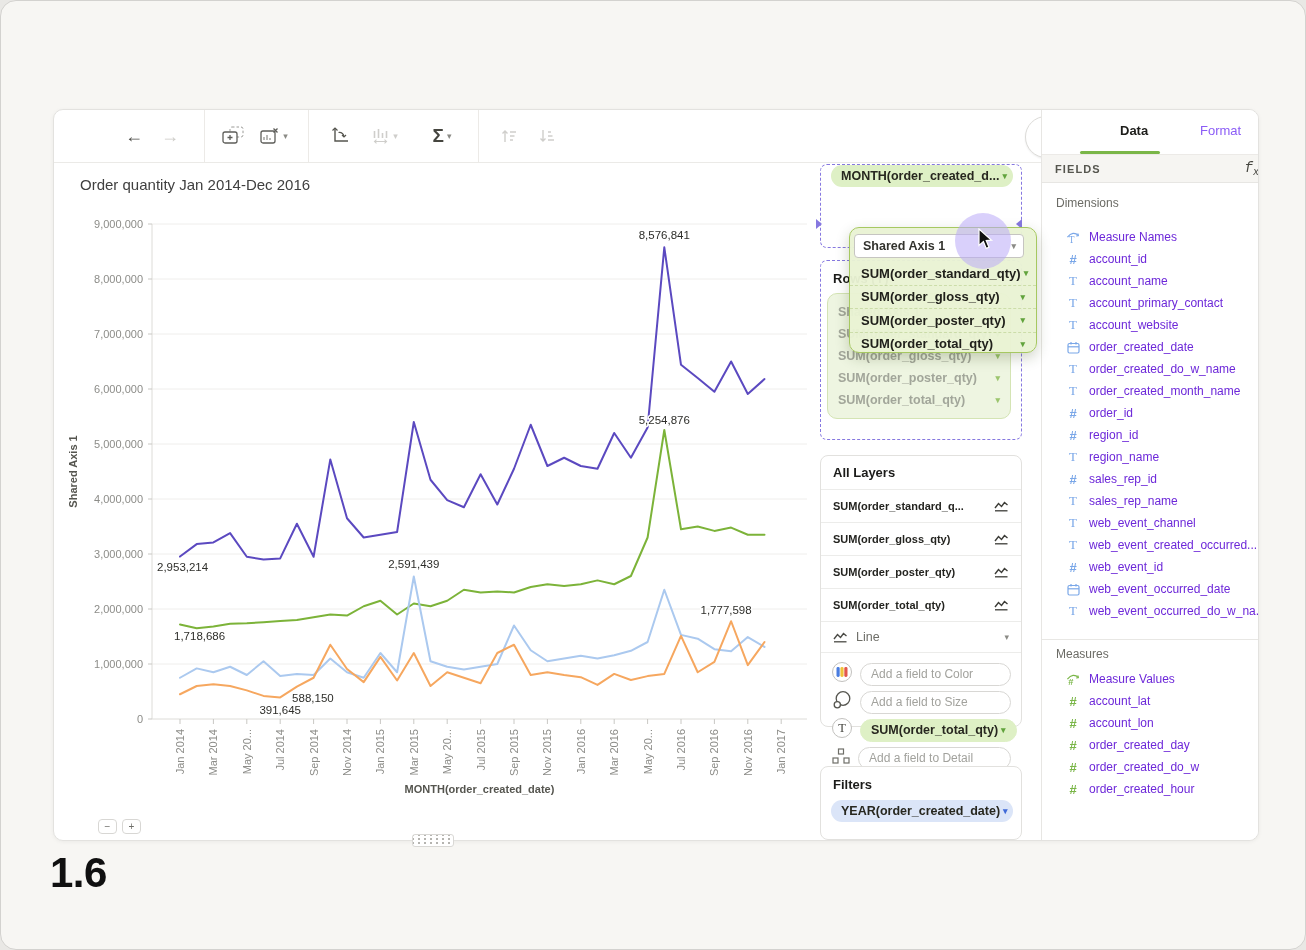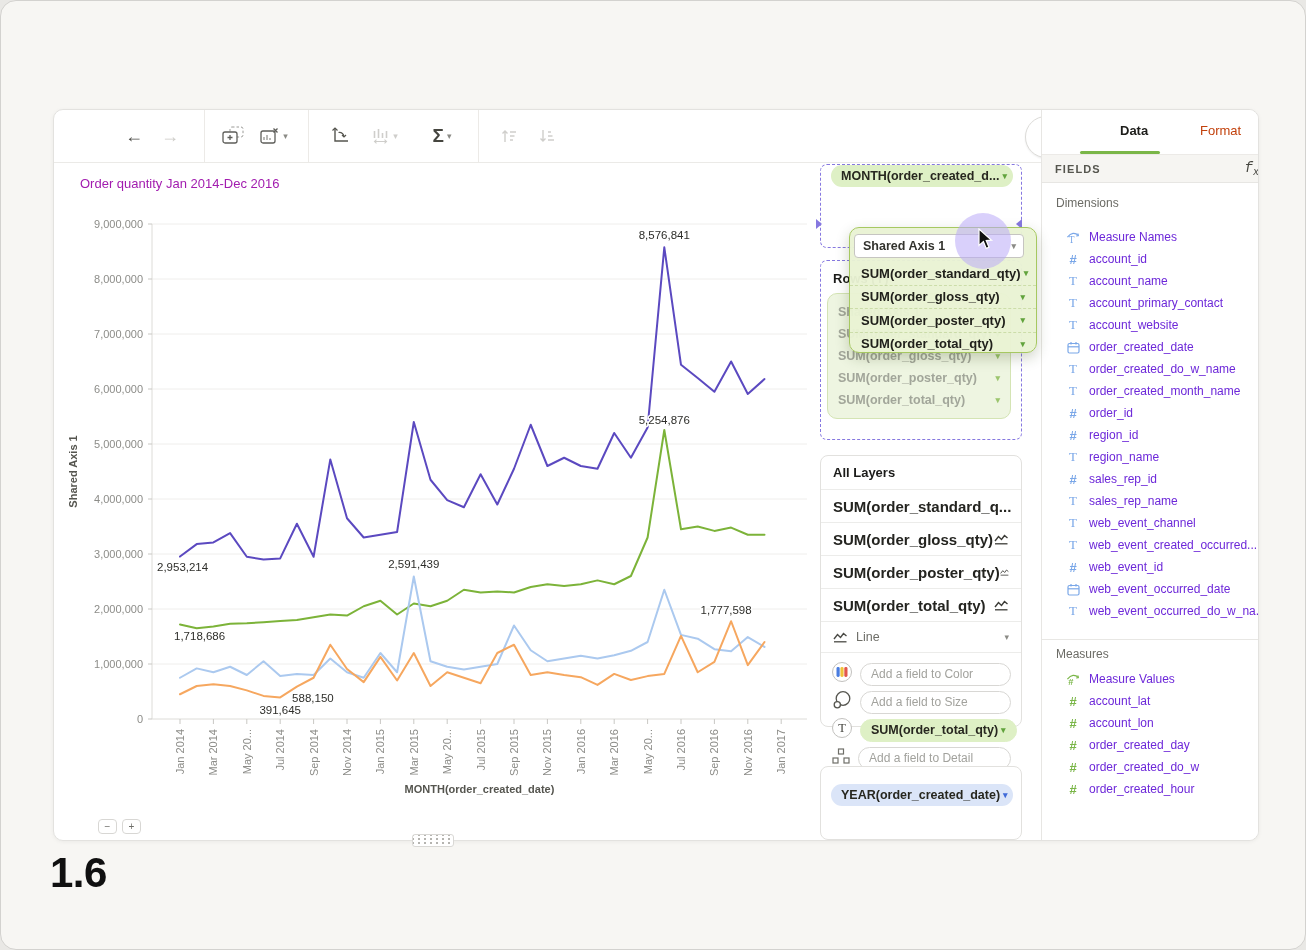--- a/index.html
+++ b/index.html
@@ -15,21 +15,21 @@
   .glyph.dis{color:#cdccc8;}
   .sigma{font-size:19px;font-weight:600;color:#45453f;}
   .crt{font-size:9px;color:#8b8b86;margin-left:3px;}
   .crt-g{color:#61a33c;}
   .crt-b{color:#3f6ad8;}
   .explorer-btn{position:absolute;right:14px;top:6px;height:40px;border:1px solid #dcdbd8;border-radius:21px;
     background:#fff;box-shadow:0 1px 2px rgba(0,0,0,.07);display:flex;align-items:center;gap:11px;
     padding:0 18px 0 14px;cursor:pointer;}
   .explorer-label{font-size:11.5px;font-weight:700;letter-spacing:1.4px;color:#1e1e1b;}
   
-  .chart-title{position:absolute;left:26px;top:66px;font-size:13px;font-weight:500;color:#a21caf;}
+  .chart-title{position:absolute;left:26px;top:66px;font-size:15px;font-weight:500;color:#404040;}
   #chart-svg{position:absolute;left:0;top:52px;}
   .zoom-ctrls{position:absolute;left:44px;top:709px;display:flex;gap:5px;}
   .zoom-ctrls button{width:19px;height:15px;border:1px solid #d8d7d4;border-radius:4px;background:#fff;
     color:#6e6e69;font-size:10px;line-height:12px;padding:0;cursor:pointer;}
   
   .shelfbox{position:absolute;left:766px;width:202px;background:#fff;border-radius:7px;box-sizing:border-box;}
   .dashed{border:1px dashed #8678e0;}
   .solid{border:1px solid #e2e1de;border-radius:8px;}
   .shelftitle{font-size:13px;font-weight:700;color:#1b1b19;padding:10px 12px 6px 12px;}
   .pill{height:22px;border-radius:12px;display:flex;align-items:center;justify-content:space-between;
@@ -37,36 +37,36 @@
   .pill-green{background:#def0c5;}
   .pill-blue{background:#dbe5f8;}
   .drop-arrow{position:absolute;width:0;height:0;border-top:5px solid transparent;border-bottom:5px solid transparent;}
   .rows-card{position:absolute;left:6px;top:32px;width:182px;border:1px solid #d4e4b4;background:#eef5e1;
     border-radius:10px;padding:7px 0;}
   .rows-item{height:22px;display:flex;align-items:center;justify-content:space-between;padding:0 10px;
     font-size:12.5px;font-weight:700;color:#a2a69a;cursor:pointer;}
   .rows-item .crt-g{color:#9cc56e;}
   .layers-head{font-size:13px;font-weight:700;color:#1b1b19;padding:9px 12px;border-bottom:1px solid #ececea;}
   .layer-row{height:32px;display:flex;align-items:center;justify-content:space-between;padding:0 12px;
-    border-bottom:1px solid #ececea;font-size:15px;font-weight:600;color:#242420;cursor:pointer;}
+    border-bottom:1px solid #ececea;font-size:11px;font-weight:600;color:#242420;cursor:pointer;}
   .layer-row.sel{font-weight:700;}
   .mark-row{height:30px;display:flex;align-items:center;gap:8px;padding:0 12px;border-bottom:1px solid #ececea;
     font-size:12.5px;color:#6e6e68;cursor:pointer;}
   .mark-row .crt{margin-left:auto;}
   .enc-wrap{padding:9px 10px;display:flex;flex-direction:column;gap:4px;}
   .enc-row{display:flex;align-items:center;gap:7px;height:24px;}
   .enc-pill{flex:1;height:23px;border:1px solid #d8d7d4;border-radius:12px;display:flex;align-items:center;
     font-size:12px;color:#a2a29d;padding:0 10px;box-sizing:border-box;justify-content:space-between;cursor:pointer;}
   .enc-pill.filled{background:#def0c5;border-color:#def0c5;font-weight:700;color:#27271f;font-size:12.5px;}
   
   .fields-panel{position:absolute;left:968px;top:0;width:236px;height:730px;border-left:1px solid #e7e6e3;
     background:#fff;margin-left:19px;}
   .tab{position:absolute;top:13px;font-size:13px;cursor:pointer;}
   .tab.active{font-weight:700;color:#1d1d1a;}
-  .tab.inactive{font-weight:500;color:#c2410c;}
+  .tab.inactive{font-weight:500;color:#8b5cf6;}
   .tab-underline{position:absolute;left:38px;top:41px;width:80px;height:3px;background:#7ab648;border-radius:2px;}
   .fields-bar{position:absolute;left:0;top:44px;width:100%;height:29px;background:#f6f5f2;
     border-top:1px solid #eceae7;border-bottom:1px solid #e7e6e3;display:flex;align-items:center;
     justify-content:space-between;padding:7px 13px;box-sizing:border-box;}
   .fields-bar .t{font-size:11px;font-weight:700;letter-spacing:1.1px;color:#56564f;}
   .fx{font-family:Liberation Mono, monospace;font-style:italic;font-size:14px;color:#45453f;cursor:pointer;}
   .fx sub{font-size:10px;}
   .fx sup{color:#61a33c;font-size:10px;font-weight:700;font-style:normal;}
   .sec-label{position:absolute;left:14px;font-size:12px;color:#6b6b65;}
   .flist{position:absolute;left:0;width:225px;}
@@ -380,21 +380,22 @@
                 <rect x="13" y="11" width="5" height="5" fill="none" stroke="#6e6e68" stroke-width="1.2"></rect>
               </svg></span>
             <div class="enc-pill">
               <span>Add a field to Detail</span>
             </div>
           </div>
         </div>
     </div>
 
     <div class="shelfbox solid" style="top:656px;height:74px">
-      <div class="pill pill-blue" style="margin:17px 10px;width:182px">
+      <div class="shelftitle">Filters</div>
+      <div class="pill pill-blue" style="margin:2px 10px;width:182px">
         <span>YEAR(order_created_date)</span>
         <span class="crt crt-b">▾</span>
       </div>
     </div>
 
     <div class="fields-panel">
       <span class="tab active" style="left:78px">Data</span>
       <span class="tab inactive" style="left:158px">Format</span>
       <div class="tab-underline"></div>
       <div class="fields-bar">

